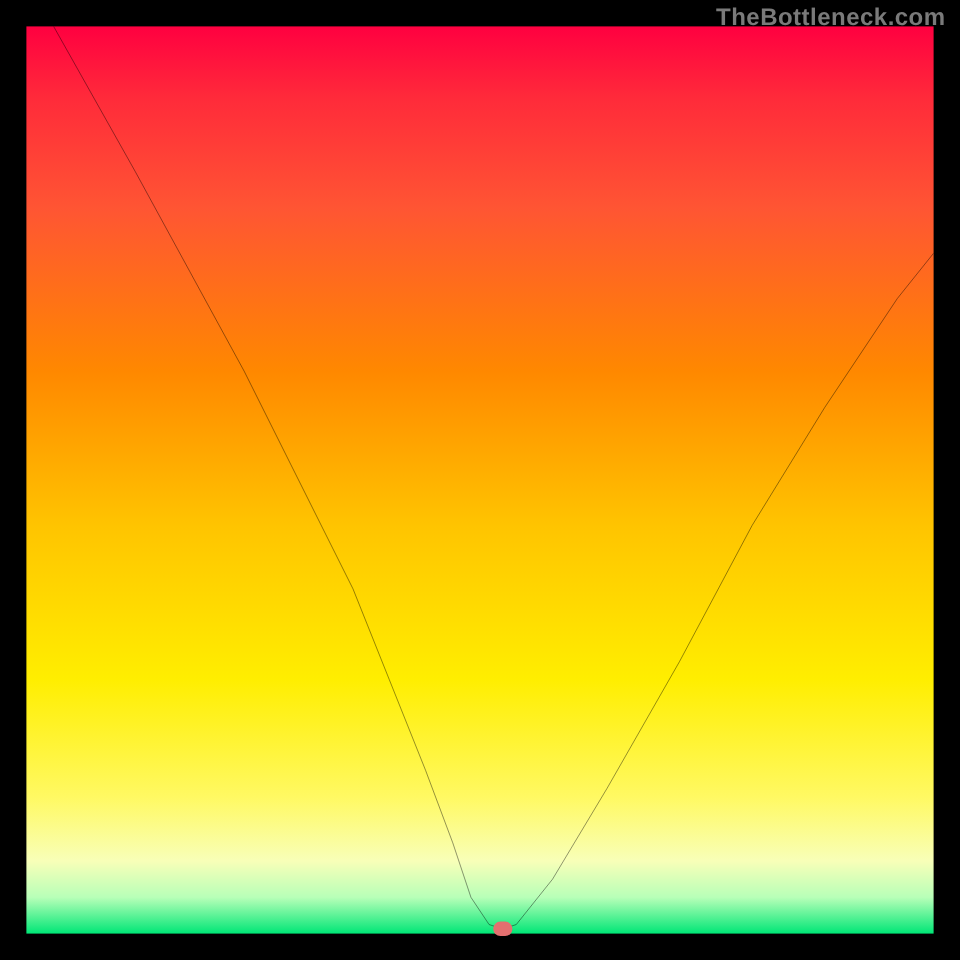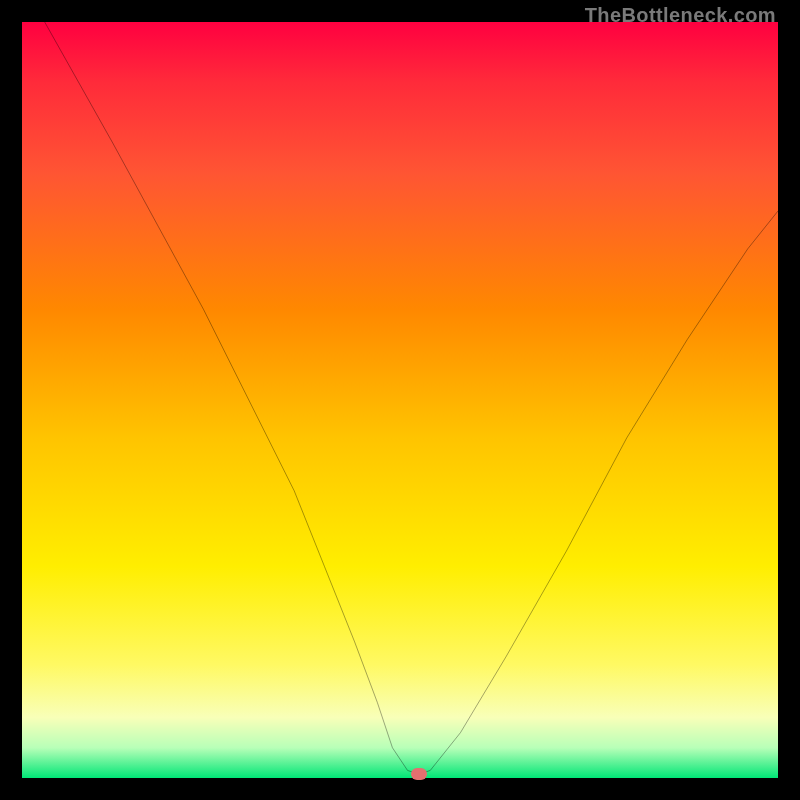--- a/index.html
+++ b/index.html
@@ -25,21 +25,21 @@
       #ffee00 72%,
       #fff963 85%,
       #f8ffb8 92%,
       #b8ffb8 96%,
       #00e676 100%
     );
   }
   .watermark {
     position: absolute;
     top: 4px;
-    right: 24px;
+    right: 12px;
     font-family: Arial, sans-serif;
     font-size: 20px;
     font-weight: bold;
     color: #7a7a7a;
     letter-spacing: 0.4px;
   }
   .plot {
     position: absolute;
     left: 22px;
     top: 22px;

